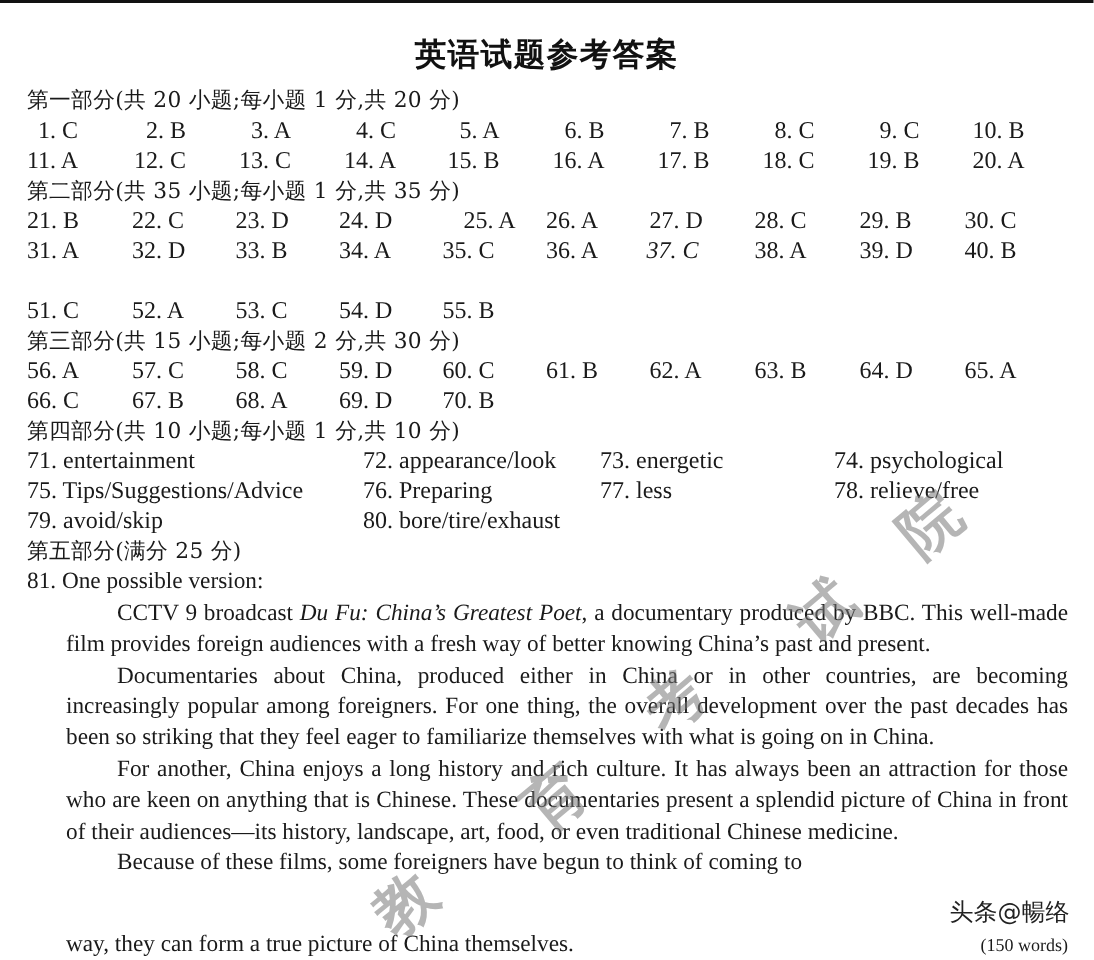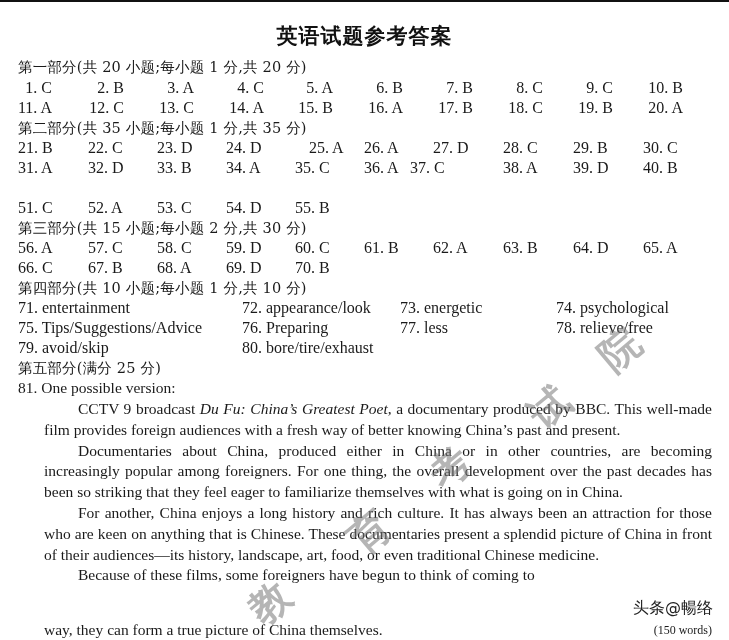--- a/index.html
+++ b/index.html
@@ -160,21 +160,21 @@
     <span class="fill" style="left:573px;">29. B</span>
     <span class="fill" style="left:643px;">30. C</span>
   </div>
   <div class="ans-row" style="top:158px;">
     <span class="fill" style="left:18px;">31. A</span>
     <span class="fill" style="left:88px;">32. D</span>
     <span class="fill" style="left:157px;">33. B</span>
     <span class="fill" style="left:226px;">34. A</span>
     <span class="fill" style="left:295px;">35. C</span>
     <span class="fill" style="left:364px;">36. A</span>
-    <span class="fill" style="left:410px;">37. C</span>
+    <span class="fill" style="left:431px;font-style:italic;">37. C</span>
     <span class="fill" style="left:503px;">38. A</span>
     <span class="fill" style="left:573px;">39. D</span>
     <span class="fill" style="left:643px;">40. B</span>
   </div>
   <div class="ans-row" style="top:198px;">
     <span class="fill" style="left:18px;">51. C</span>
     <span class="fill" style="left:88px;">52. A</span>
     <span class="fill" style="left:157px;">53. C</span>
     <span class="fill" style="left:226px;">54. D</span>
     <span class="fill" style="left:295px;">55. B</span>

